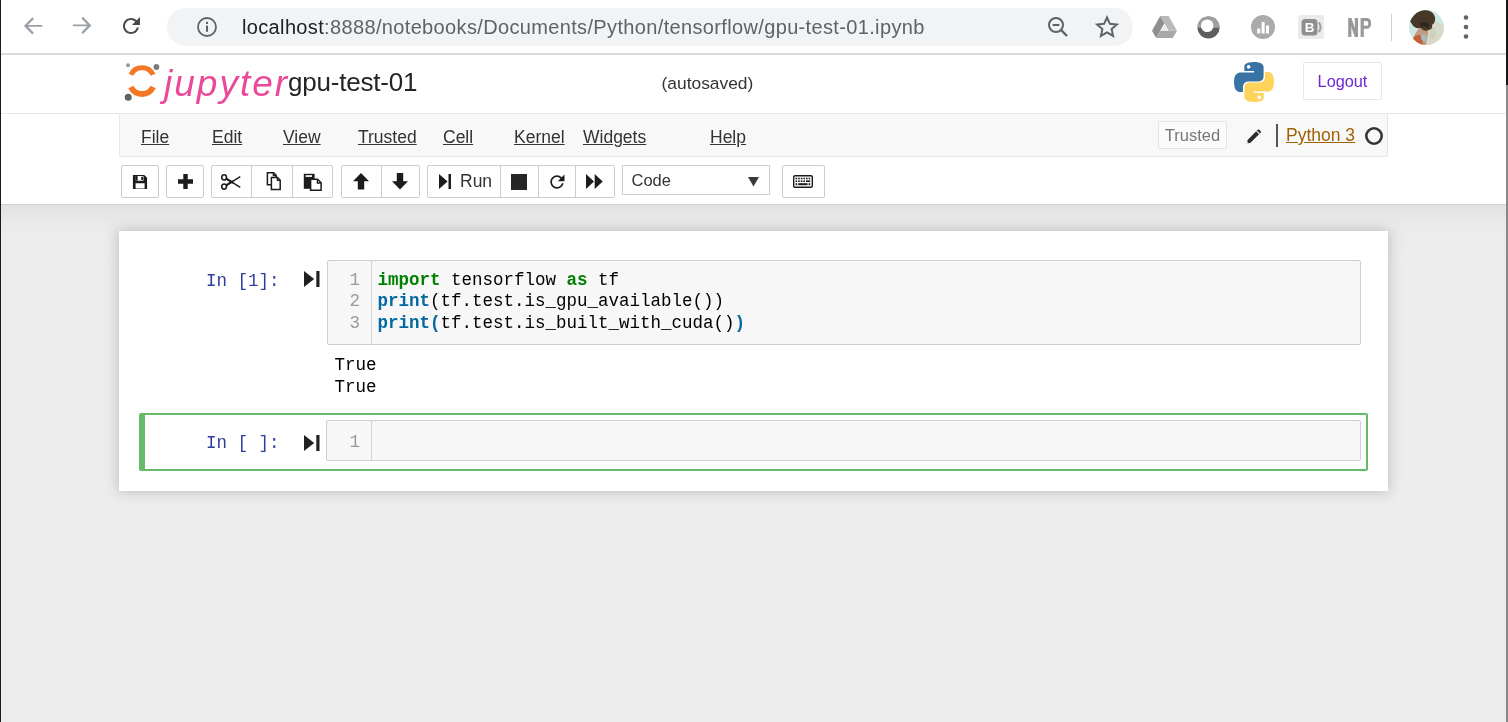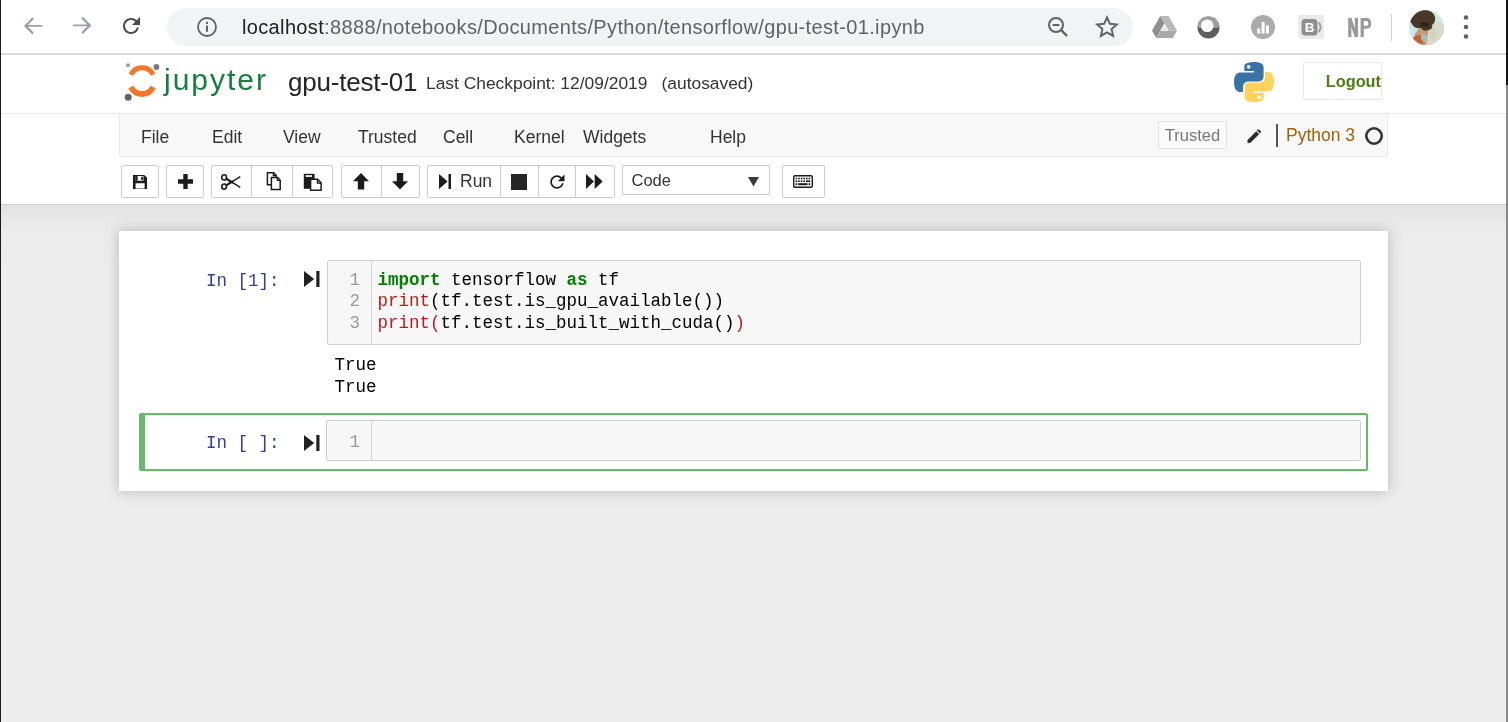--- a/index.html
+++ b/index.html
@@ -11,29 +11,29 @@
 
 #chrome { left:0; top:0; width:1508px; height:53px; background:#fff; }
 #chromeline { left:0; top:53px; width:1508px; height:2px; background:#dadada; }
 #pill { left:167px; top:8px; width:966px; height:38px; border-radius:19px; background:#f1f3f4; }
 #url { left:242px; top:8px; height:38px; line-height:38px; font-size:20px; color:#5f6368; letter-spacing:0.35px; }
 #url b { color:#202124; font-weight:normal; }
 
 
 #hdr { left:1px; top:55px; width:1507px; height:58px; background:#fff; }
 #hdrline { left:1px; top:113px; width:1507px; height:1px; background:#e7e7e7; }
-#jtext { left:164px; top:63px; font-size:30px; color:#15803d; letter-spacing:2px; }
+#jtext { left:164px; top:63px; font-size:37px; color:#ec4899; letter-spacing:2px;font-style:italic; }
 #title { left:288px; top:66.5px; font-size:26px; color:#252525; letter-spacing:-0.2px; }
 #chk { left:426px; top:72.5px; font-size:17.4px; color:#333; }
 #autosave { left:661.5px; top:72.5px; font-size:17.4px; color:#333; }
-#logout { left:1303px; top:62px; width:79px; height:38px; border:1px solid #e7e7e7; border-radius:2px; background:#fff; font-size:16.3px; color:#4d7c0f; text-align:right; line-height:36px;font-weight:bold; }
+#logout { left:1303px; top:62px; width:79px; height:38px; border:1px solid #e7e7e7; border-radius:2px; background:#fff; font-size:16.3px; color:#6d28d9; text-align:center; line-height:36px; }
 
 
 #menubar { left:119px; top:114px; width:1269px; height:43px; background:#f8f8f8; border:1px solid #e7e7e7; border-top:none; border-radius:0 0 3px 3px; }
-.mi { top:116px; height:43px; line-height:43px; font-size:17.5px; color:#333; }
+.mi { top:116px; height:43px; line-height:43px; font-size:17.5px; color:#333;text-decoration:underline; }
 #trusted { left:1158px; top:121px; width:69px; height:28px; border:1px solid #e3e3e3; border-radius:2px; background:#fbfbfb; color:#777; font-size:16.5px; text-align:center; line-height:26px; }
 #ksep { left:1276px; top:124px; width:2px; height:23px; background:#555; }
 #kname { left:1286px; top:114px; height:43px; line-height:43px; font-size:17.5px; color:#a16207; }
 
 
 #toolbar { left:1px; top:157px; width:1507px; height:48px; background:#fff; }
 #toolline { left:1px; top:204px; width:1507px; height:1px; background:#d0d0d0; }
 .btn { top:165px; height:33px; background:#fff; border:1px solid #cccccc; border-radius:2px; }
 .grp { top:165px; height:33px; display:flex; }
 .grp .gb { height:31px; background:#fff; border-right:1px solid #ccc; display:flex; align-items:center; justify-content:center; }
@@ -45,21 +45,21 @@
   background:linear-gradient(#e2e2e2 0px, #ebebeb 22px, #ededed 60px, #ededed 100%); }
 #page { left:119px; top:231px; width:1269px; height:260px; background:#fff;
   box-shadow:0 0 12px 1px rgba(87,87,87,0.3); }
 
 
 .prompt { font-family:"Liberation Mono", monospace; font-size:17.5px; line-height:21.5px; color:#303f9f; }
 .codebox { background:#f7f7f7; border:1px solid #cfcfcf; border-radius:2px; }
 .gut { font-family:"Liberation Mono", monospace; font-size:17.5px; line-height:21.5px; color:#999; text-align:right; }
 .code { font-family:"Liberation Mono", monospace; font-size:17.5px; line-height:21.5px; color:#000; white-space:pre; }
 .kw { color:#008000; font-weight:bold; }
-.bi { color:#b91c1c; }
+.bi { color:#0369a1;font-weight:bold; }
 #cell2 { left:139px; top:413px; width:1229px; height:58px; border:2px solid #66bb6a; border-left-width:6px; border-radius:2px; background:#fff; }
 </style>
 </head>
 <body>
 <div id="stage">
 
   <div class="abs" id="chrome"></div>
 
   <svg class="abs" style="left:22px; top:14px;" width="24" height="24" viewBox="0 0 24 24">
     <path d="M21 11H5.8l6.2-6.2L10.4 3 1.5 12l8.9 9 1.6-1.8L5.8 13H21z" fill="#9aa0a6" transform="scale(0.95) translate(0.5,0.5)"></path>
@@ -161,21 +161,20 @@
 
   <svg class="abs" style="left:119.5px; top:59px;" width="44" height="44" viewBox="0 0 44 44">
     <path d="M 10.855 15.76 A 12.4 12.4 0 0 1 33.145 15.76" fill="none" stroke="#f37726" stroke-width="5"></path>
     <path d="M 10.855 28.04 A 12.4 12.4 0 0 0 33.145 28.04" fill="none" stroke="#f37726" stroke-width="5.8"></path>
     <circle cx="8" cy="6.3" r="2" fill="#9a9a9a"></circle>
     <circle cx="36.4" cy="8" r="2.9" fill="#7b7b7b"></circle>
     <circle cx="8.2" cy="38.2" r="3.5" fill="#616262"></circle>
   </svg>
   <div class="abs" id="jtext">jupyter</div>
   <div class="abs" id="title">gpu-test-01</div>
-  <div class="abs" id="chk">Last Checkpoint: 12/09/2019</div>
   <div class="abs" id="autosave">(autosaved)</div>
 
   <svg class="abs" style="left:1234px; top:62px;" width="40" height="40" viewBox="0 0 110 110">
     <path d="M54.9 0C26.6 0 28.4 12.3 28.4 12.3l0 12.7 27 0 0 3.8-37.7 0C17.7 28.8 0 26.7 0 55.1c0 28.4 15.5 27.4 15.5 27.4l9.2 0 0-13.2c0 0-0.5-15.5 15.3-15.5l26.6 0c0 0 14.8 0.2 14.8-14.3l0-24.1C81.4 15.4 84 0 54.9 0zM40.2 8.6c2.7 0 4.8 2.2 4.8 4.8 0 2.7-2.2 4.8-4.8 4.8-2.7 0-4.8-2.2-4.8-4.8 0-2.7 2.2-4.8 4.8-4.8z" fill="#3873a3"></path>
     <path d="M55.1 110c28.3 0 26.5-12.3 26.5-12.3l0-12.7-27 0 0-3.8 37.7 0c0 0 17.7 2 17.7-26.4 0-28.4-15.5-27.4-15.5-27.4l-9.2 0 0 13.2c0 0 0.5 15.5-15.3 15.5l-26.6 0c0 0-14.8-0.2-14.8 14.3l0 24.1C28.6 94.6 26 110 55.1 110zM69.8 101.4c-2.7 0-4.8-2.2-4.8-4.8 0-2.7 2.2-4.8 4.8-4.8 2.7 0 4.8 2.2 4.8 4.8 0 2.7-2.2 4.8-4.8 4.8z" fill="#fdd35c"></path>
     <circle cx="40.2" cy="13.4" r="4.8" fill="#fff"></circle>
     <circle cx="69.8" cy="96.6" r="4.8" fill="#fff"></circle>
   </svg>
   <div class="abs" id="logout">Logout</div>
   <div class="abs" id="hdrline"></div>

